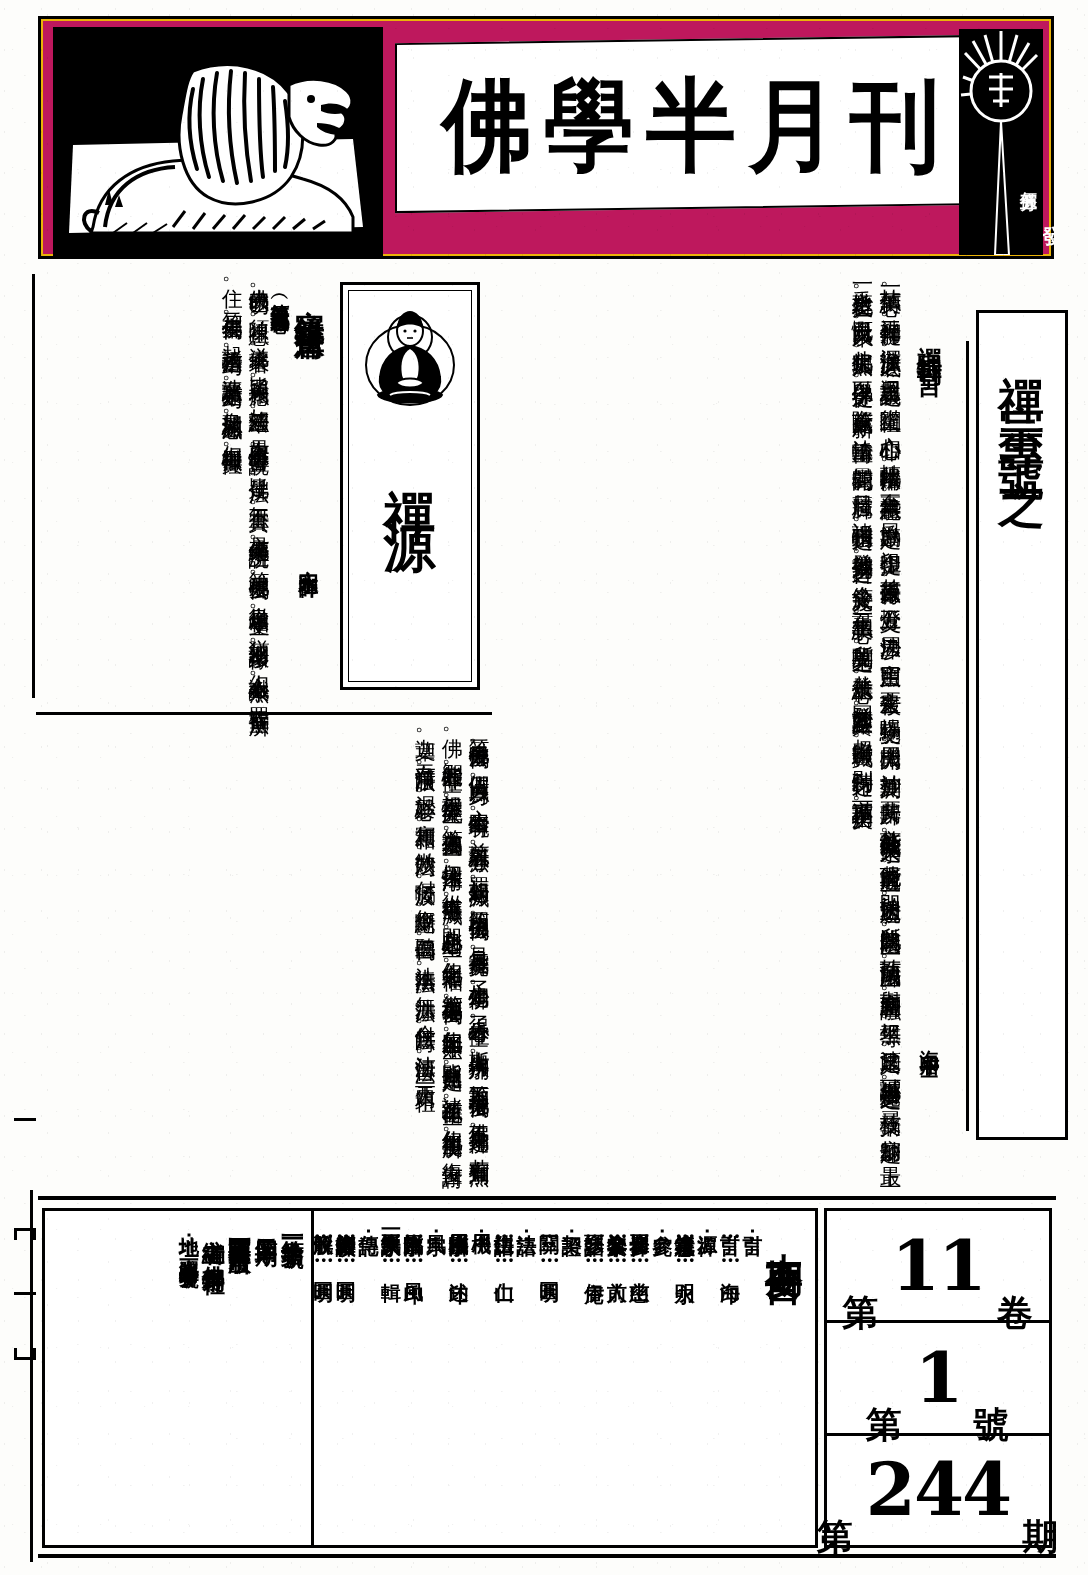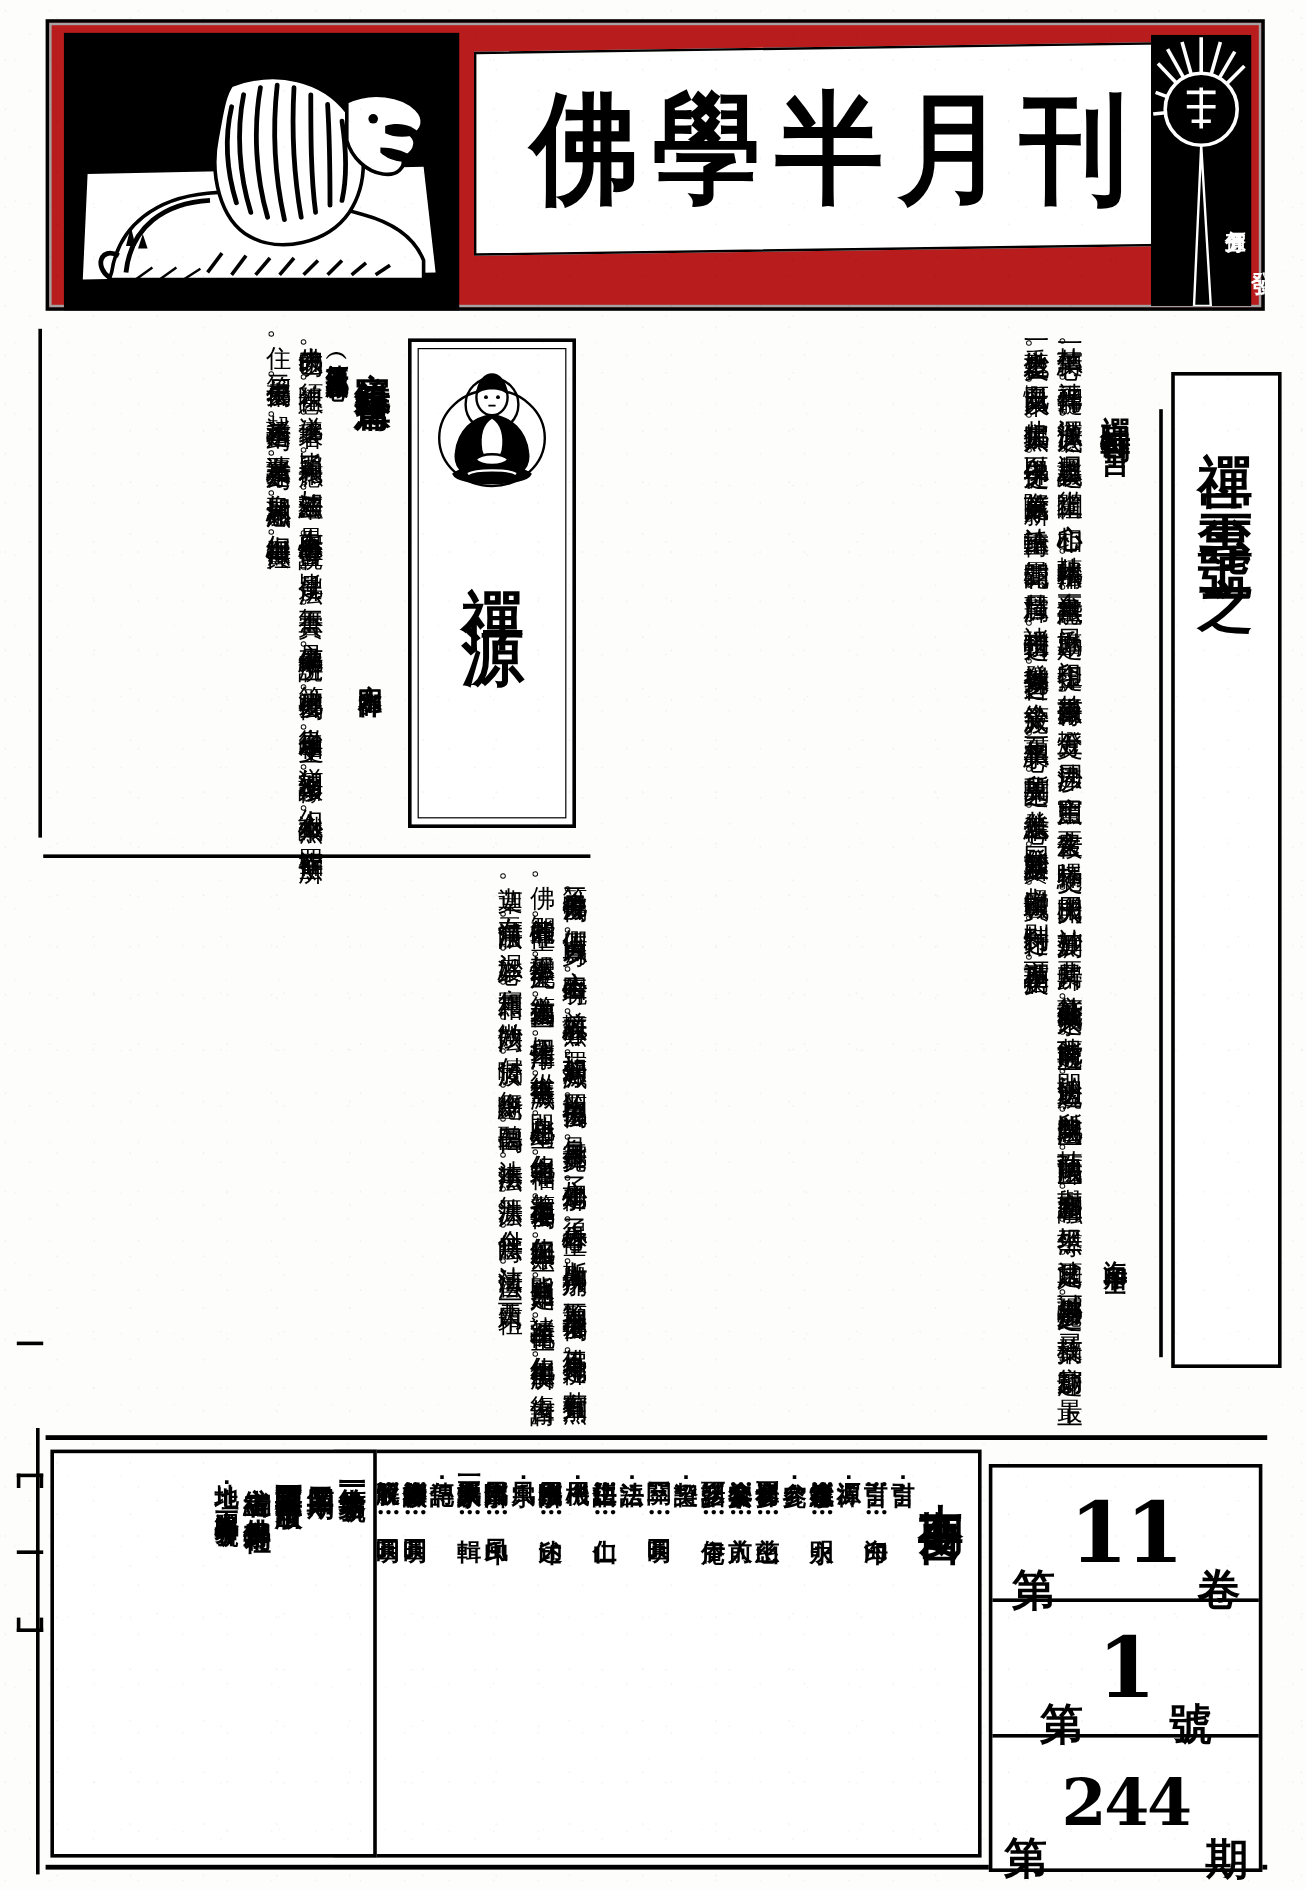--- a/index.html
+++ b/index.html
@@ -39,22 +39,22 @@
     position: absolute;
     left: 38px; top: 16px;
     width: 1016px; height: 243px;
     background: #000;
     overflow: hidden;
   }
 
   .masthead-inner {
     position: absolute;
     inset: 3px;
-    border: 2px solid #a3a3a3;
-    background: #b91c1c;
+    border: 2px solid #eab308;
+    background: #be185d;
   }
 
   
   .lion-wrap {
     position: absolute;
     left: 10px; top: 6px;
     width: 330px; height: 232px;
     overflow: hidden;
   }
   .lion-svg { width: 100%; height: 100%; display: block; }
@@ -301,21 +301,20 @@
     border: 3px solid #000;
     background: #fff;
   }
 
   
   .issue-box {
     right: 4px;
     width: 228px;
     display: flex;
     flex-direction: column;
-    margin-top: 12px;
   }
   .issue-line {
     flex: 1;
     display: flex;
     align-items: center;
     justify-content: center;
     gap: 6px;
     border-bottom: 3px solid #000;
   }
   .issue-line:last-child { border-bottom: none; }
@@ -324,21 +323,21 @@
     text-orientation: upright;
     font-size: 36px;
     font-weight: 700;
   }
   .issue-num {
     font-size: 70px;
     font-weight: 700;
     line-height: .9;
     letter-spacing: -2px;
   }
-  .issue-num.big { font-size: 54px; }
+  .issue-num.big { font-size: 72px; }
 
   
   .toc-box {
     right: 238px;
     width: 540px;
     padding: 8px 6px;
     display: flex;
     flex-direction: row-reverse;
     align-items: flex-start;
     gap: 0px;

